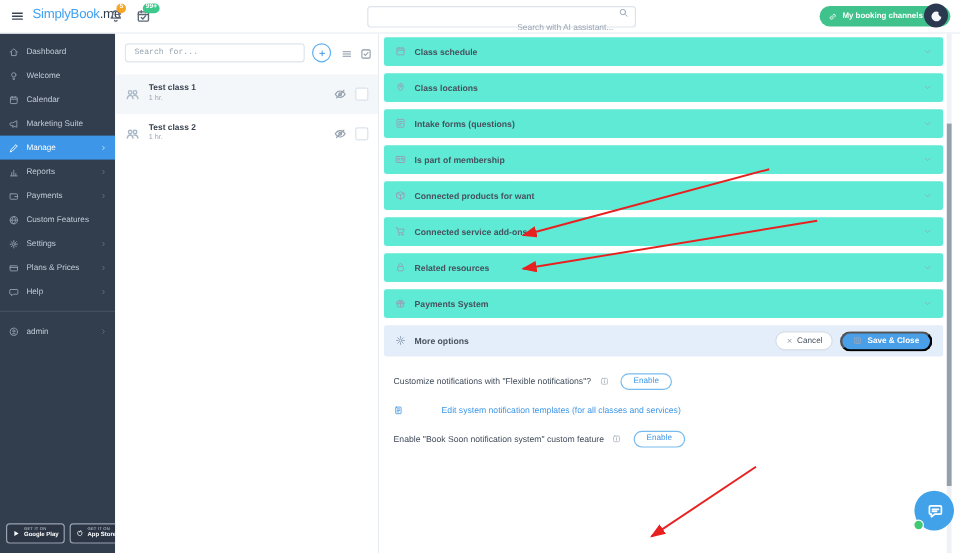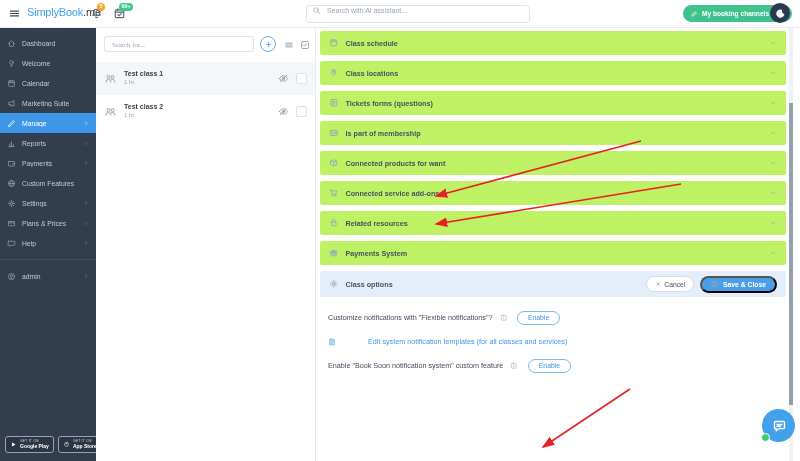--- a/index.html
+++ b/index.html
@@ -10,21 +10,21 @@
 
   
   .topbar{position:absolute;left:0;top:0;width:800px;height:27px;background:#fff;border-bottom:1px solid #eaeef2;z-index:6;}
   .burger{position:absolute;left:8px;top:7px;width:13px;height:13px;color:#3a4554;cursor:pointer;}
   .logo{position:absolute;left:27px;top:6px;font-size:11px;font-weight:normal;letter-spacing:-.2px;}
   .logo .b{color:#42a0f0;} .logo .m{color:#303b4b;}
   .tb-ic{position:absolute;width:13px;height:13px;top:7px;color:#5b6775;}
   .badge{position:absolute;top:-4px;left:7px;color:#fff;font-size:5.5px;font-weight:bold;border-radius:5px;padding:1px 2.5px;line-height:1;}
   .badge.orange{background:#f6a623;}
   .badge.green{background:#3ec98c;}
-  .tb-search{position:absolute;left:306px;top:5px;width:212px;height:16px;border:1px solid #dde4ec;border-radius:3px;display:flex;align-items:flex-start;padding:0 5px;gap:4px;background:#fff;}
+  .tb-search{position:absolute;left:306px;top:5px;width:212px;height:16px;border:1px solid #dde4ec;border-radius:3px;display:flex;align-items:flex-end;padding:0 5px;gap:4px;background:#fff;flex-direction:column;}
   .tb-search .ic{width:9px;height:9px;color:#9aa6b4;}
   .tb-search input{border:none;outline:none;flex:1;font-size:7px;color:#5a6575;background:transparent;font-family:"Liberation Sans",sans-serif;}
   .tb-search input::placeholder{color:#98a4b2;}
   .chan-btn{position:absolute;left:683px;top:5px;height:17px;background:#3fc28c;border-radius:9px;display:flex;align-items:center;gap:4px;padding:0 7px;color:#fff;cursor:pointer;}
   .chan-btn .lbl{font-size:6.6px;font-weight:bold;}
   .chan-btn .ic{width:8px;height:8px;}
   .chan-btn .sep{width:1px;height:9px;background:rgba(255,255,255,.45);}
   .chan-btn .chev{width:7px;height:7px;}
   .moon-btn{position:absolute;left:770px;top:3px;width:20px;height:20px;border-radius:50%;background:#2a3950;display:flex;align-items:center;justify-content:center;cursor:pointer;}
   .moon-btn .ic{width:11px;height:11px;color:#f4f7fb;}
@@ -41,38 +41,38 @@
   .stores{position:absolute;left:5px;bottom:8px;display:flex;gap:4px;}
   .store{border:1px solid #98a2b2;border-radius:3px;height:15px;display:flex;align-items:center;gap:3px;padding:0 4px;color:#fff;cursor:pointer;background:rgba(0,0,0,.12);}
   .store .ic{width:7px;height:7px;color:#fff;}
   .store .t{display:flex;flex-direction:column;line-height:1.1;}
   .store .tag{font-size:3.4px;color:#cfd6df;letter-spacing:.2px;}
   .store .nm{font-size:5px;font-weight:bold;white-space:nowrap;}
 
   
   .classpanel{position:absolute;left:96px;top:27px;width:220px;height:434px;background:#fff;border-right:1px solid #e7ecf1;box-sizing:border-box;}
   .cp-search{position:absolute;left:8px;top:9px;width:150px;height:16px;border:1px solid #dee5ec;border-radius:3px;display:flex;align-items:center;padding:0 5px;box-sizing:border-box;background:#fff;}
-  .cp-search input{border:none;outline:none;width:100%;font-size:6.8px;color:#5a6575;background:transparent;font-family:Liberation Serif, serif;}
+  .cp-search input{border:none;outline:none;width:100%;font-size:6.8px;color:#5a6575;background:transparent;font-family:Liberation Mono, monospace;}
   .cp-search input::placeholder{color:#9aa5b2;}
   .cp-plus{position:absolute;left:164px;top:9px;width:16px;height:16px;border:1px solid #5fb0f0;border-radius:50%;color:#3e97e8;display:flex;align-items:center;justify-content:center;cursor:pointer;box-sizing:border-box;}
   .cp-plus .ic{width:9px;height:9px;}
   .cp-tool{position:absolute;top:13px;width:10px;height:10px;color:#8b97a5;cursor:pointer;}
   .cp-rows{position:absolute;left:0;top:35px;width:100%;}
   .class-row{height:33px;display:flex;align-items:center;padding:0 8px;gap:7px;cursor:pointer;}
   .class-row:nth-child(odd){background:#f3f7fa;}
   .class-row .gicon{width:13px;height:13px;color:#a9b8c6;}
   .class-row .txt{flex:1;line-height:1.25;}
   .class-row .title{font-size:7px;font-weight:bold;color:#39434f;}
   .class-row .dur{font-size:6px;color:#9aa6b3;}
   .class-row .eye{width:11px;height:11px;color:#95a1ae;cursor:pointer;}
   .class-row .cbx{width:11px;height:11px;border:1px solid #dbe2ea;border-radius:2px;background:#fff;cursor:pointer;box-sizing:border-box;}
 
   
   .main{position:absolute;left:316px;top:27px;width:484px;height:434px;background:#fff;padding-top:4px;box-sizing:border-box;}
-  .section{height:24px;background:#bef264;border-radius:2px;margin:0 14px 6px 4px;display:flex;align-items:center;padding:0 9px;gap:7px;cursor:pointer;}
+  .section{height:24px;background:#5eead4;border-radius:2px;margin:0 14px 6px 4px;display:flex;align-items:center;padding:0 9px;gap:7px;cursor:pointer;}
   .section .ic{width:9.5px;height:9.5px;color:#93a5ba;}
   .section .lbl{font-size:7.2px;font-weight:600;color:#47525f;}
   .section .chev{width:8px;height:8px;color:#97a3b0;margin-left:auto;}
   .section.expanded{background:#e4eefa;height:26px;}
   .sec-btns{margin-left:auto;display:flex;align-items:center;gap:6px;}
   .btn-cancel{height:16px;border:1px solid #d6dde5;border-radius:8px;background:#fff;color:#47525f;font-size:6.8px;display:flex;align-items:center;gap:3px;padding:0 8px;cursor:pointer;}
   .btn-cancel .ic{width:6px;height:6px;color:#6c7885;}
   .btn-save{height:17px;border-radius:9px;background:#4aa0e8;color:#fff;font-size:6.8px;font-weight:bold;display:flex;align-items:center;gap:4px;padding:0 9px;cursor:pointer;}
   .btn-save .ic{width:7.5px;height:7.5px;}
   .opts{margin:8px 0 0 12px;}
@@ -431,21 +431,21 @@
           </span>
 
         </div>
         <div class="section">
           <span class="ic">
             <svg viewBox="0 0 16 16" fill="none" stroke="currentColor" stroke-width="1.4" stroke-linecap="round" stroke-linejoin="round">
               <rect x="3" y="2.5" width="10" height="11" rx="1"></rect>
               <path d="M5.5 5.5h5M5.5 8h5M5.5 10.5h3"></path>
             </svg>
           </span>
-          <span class="lbl">Tickets forms (questions)</span>
+          <span class="lbl">Intake forms (questions)</span>
           <span class="ic chev">
             <svg viewBox="0 0 16 16" fill="none" stroke="currentColor" stroke-width="1.4" stroke-linecap="round" stroke-linejoin="round">
               <path d="M4.5 6.3 8 9.8l3.5-3.5"></path>
             </svg>
           </span>
 
         </div>
         <div class="section">
           <span class="ic">
             <svg viewBox="0 0 16 16" fill="none" stroke="currentColor" stroke-width="1.4" stroke-linecap="round" stroke-linejoin="round">
@@ -521,21 +521,21 @@
           </span>
 
         </div>
         <div class="section expanded">
           <span class="ic">
             <svg viewBox="0 0 16 16" fill="none" stroke="currentColor" stroke-width="1.4" stroke-linecap="round" stroke-linejoin="round">
               <circle cx="8" cy="8" r="2"></circle>
               <path d="M8 2.5v2M8 11.5v2M2.5 8h2M11.5 8h2M4.2 4.2l1.4 1.4M10.4 10.4l1.4 1.4M11.8 4.2l-1.4 1.4M5.6 10.4l-1.4 1.4"></path>
             </svg>
           </span>
-          <span class="lbl">Class options</span>
+          <span class="lbl">More options</span>
 
           <span class="sec-btns">
             <button class="btn-cancel">
               <span class="ic">
                 <svg viewBox="0 0 16 16" fill="none" stroke="currentColor" stroke-width="1.4" stroke-linecap="round" stroke-linejoin="round">
                   <path d="M4.5 4.5l7 7M11.5 4.5l-7 7"></path>
                 </svg>
               </span>
               <span>Cancel</span>
             </button>

